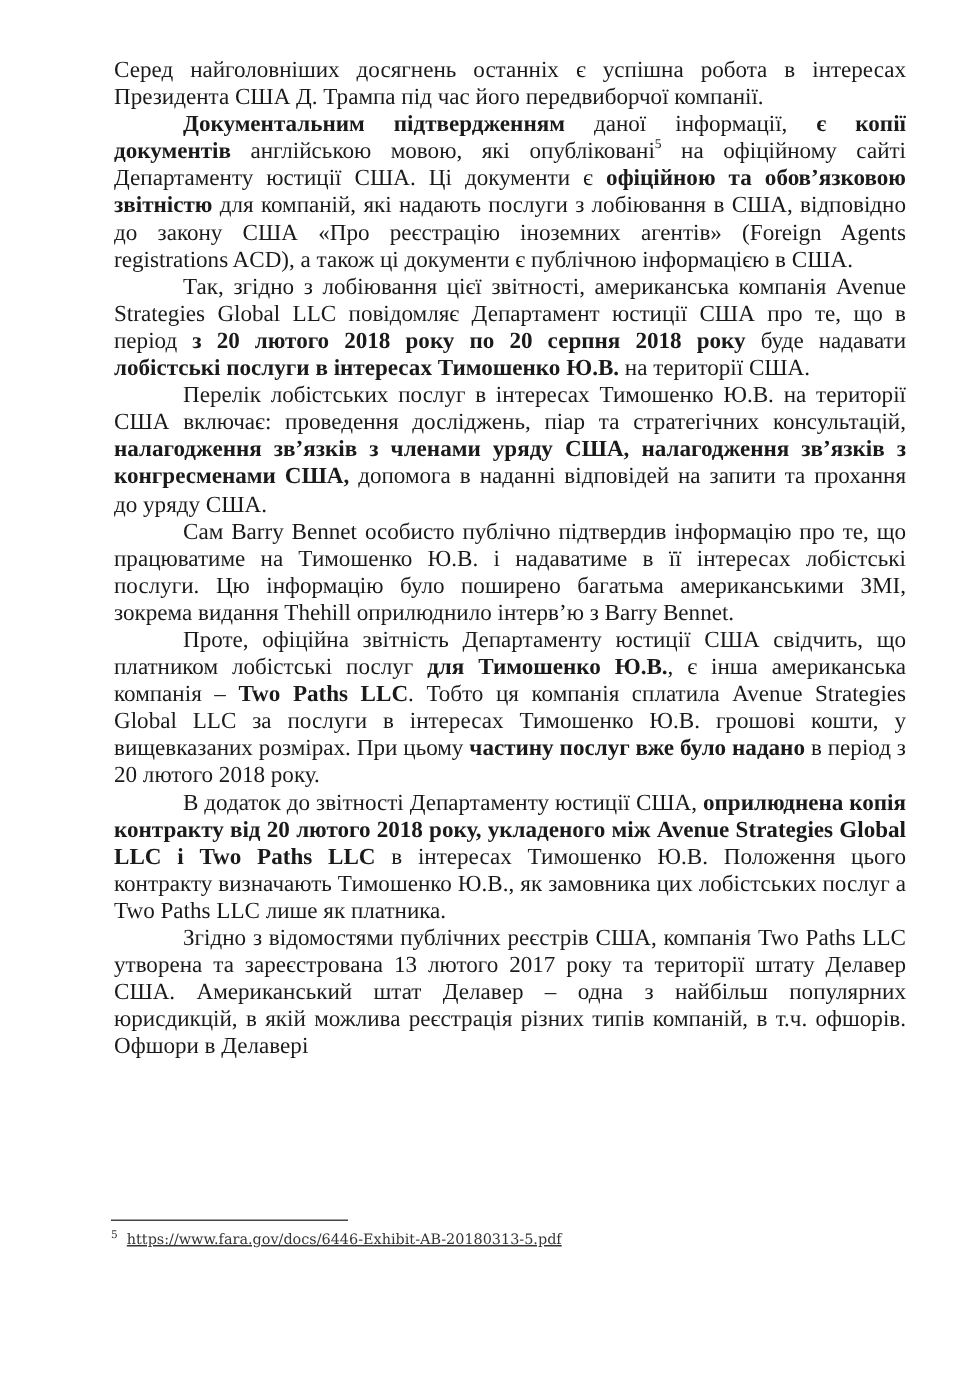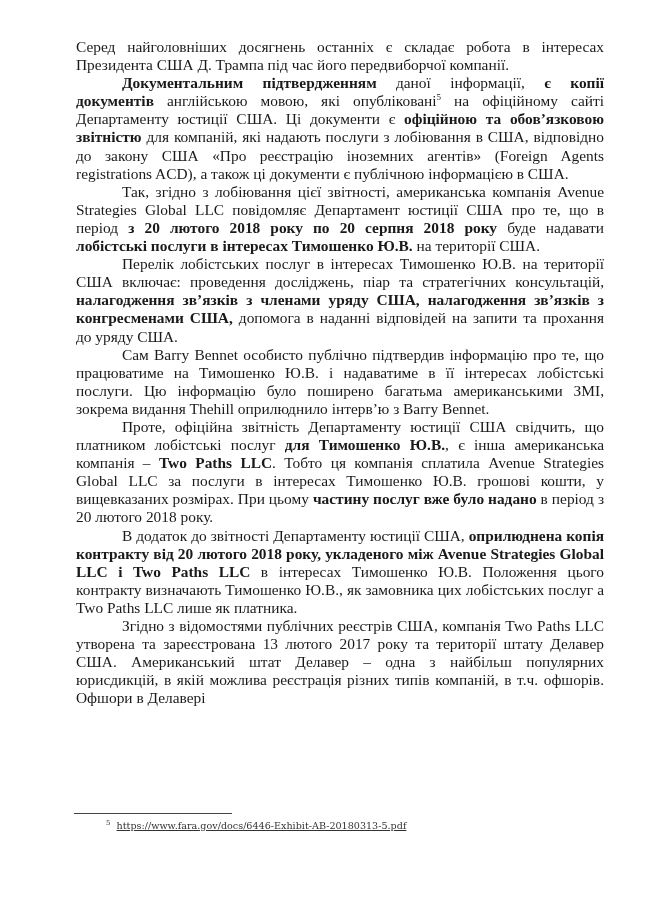--- a/index.html
+++ b/index.html
@@ -17,30 +17,30 @@
   .page p.ind { text-indent: 46px; }
   .page p.noind { text-indent: 0; }
   b { font-weight: bold; }
   sup { font-size: 9px; line-height: 0; vertical-align: super; }
   .fn-rule {
     position: absolute; left: 74px; top: 813px; width: 158px; height: 0;
     border-top: 1px solid #444;
   }
   .footnote {
     position: absolute; left: 74px; top: 819px;
-    font-family: "DejaVu Serif", serif; font-size: 9.6px; color: #333; margin-left: 32px;
+    font-family: "DejaVu Serif", serif; font-size: 9.6px; color: #333;
   }
   .footnote .num { font-size: 7px; vertical-align: super; margin-right: 3px; }
   .footnote a { color: #333; text-decoration: underline; }
 </style>
 </head>
 <body>
 
 <div class="page" id="doc">
-    <p class="noind"><span>Серед найголовніших досягнень останніх є складає робота в інтересах Президента США Д. Трампа під час його передвиборчої компанії.</span></p>
+    <p class="noind"><span>Серед найголовніших досягнень останніх є успішна робота в інтересах Президента США Д. Трампа під час його передвиборчої компанії.</span></p>
     <p class="ind"><b>Документальним підтвердженням</b><span> даної інформації, </span><b>є копії документів</b><span> англійською мовою, які опубліковані</span><sup>5</sup><span> на офіційному сайті Департаменту юстиції США. Ці документи є </span><b>офіційною та обов’язковою звітністю</b><span> для компаній, які надають послуги з лобіювання в США, відповідно до закону США «Про реєстрацію іноземних агентів» (Foreign Agents registrations ACD), а також ці документи є публічною інформацією в США.</span></p>
     <p class="ind"><span>Так, згідно з лобіювання цієї звітності, американська компанія Avenue Strategies Global LLC повідомляє Департамент юстиції США про те, що в період </span><b>з 20 лютого 2018 року по 20 серпня 2018 року</b><span> буде надавати </span><b>лобістські послуги в інтересах Тимошенко Ю.В.</b><span> на території США.</span></p>
     <p class="ind"><span>Перелік лобістських послуг в інтересах Тимошенко Ю.В. на території США включає: проведення досліджень, піар та стратегічних консультацій, </span><b>налагодження зв’язків з членами уряду США, налагодження зв’язків з конгресменами США,</b><span> допомога в наданні відповідей на запити та прохання до уряду США.</span></p>
     <p class="ind"><span>Сам Barry Bennet особисто публічно підтвердив інформацію про те, що працюватиме на Тимошенко Ю.В. і надаватиме в її інтересах лобістські послуги. Цю інформацію було поширено багатьма американськими ЗМІ, зокрема видання Thehill оприлюднило інтерв’ю з Barry Bennet.</span></p>
     <p class="ind"><span>Проте, офіційна звітність Департаменту юстиції США свідчить, що платником лобістські послуг </span><b>для Тимошенко Ю.В.</b><span>, є інша американська компанія – </span><b>Two Paths LLC</b><span>. Тобто ця компанія сплатила Avenue Strategies Global LLC за послуги в інтересах Тимошенко Ю.В. грошові кошти, у вищевказаних розмірах. При цьому </span><b>частину послуг вже було надано</b><span> в період з 20 лютого 2018 року.</span></p>
     <p class="ind"><span>В додаток до звітності Департаменту юстиції США, </span><b>оприлюднена копія контракту від 20 лютого 2018 року, укладеного між Avenue Strategies Global LLC і Two Paths LLC</b><span> в інтересах Тимошенко Ю.В. Положення цього контракту визначають Тимошенко Ю.В., як замовника цих лобістських послуг а Two Paths LLC лише як платника.</span></p>
     <p class="ind"><span>Згідно з відомостями публічних реєстрів США, компанія Two Paths LLC утворена та зареєстрована 13 лютого 2017 року та території штату Делавер США. Американський штат Делавер – одна з найбільш популярних юрисдикцій, в якій можлива реєстрація різних типів компаній, в т.ч. офшорів. Офшори в Делавері</span></p>
   </div>
 
 <div class="fn-rule"></div>

